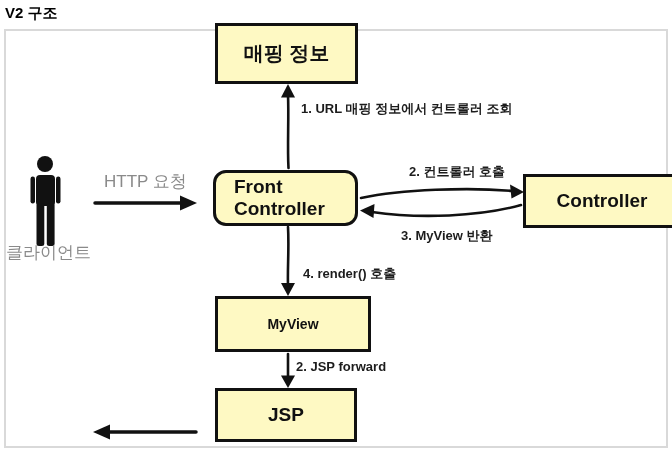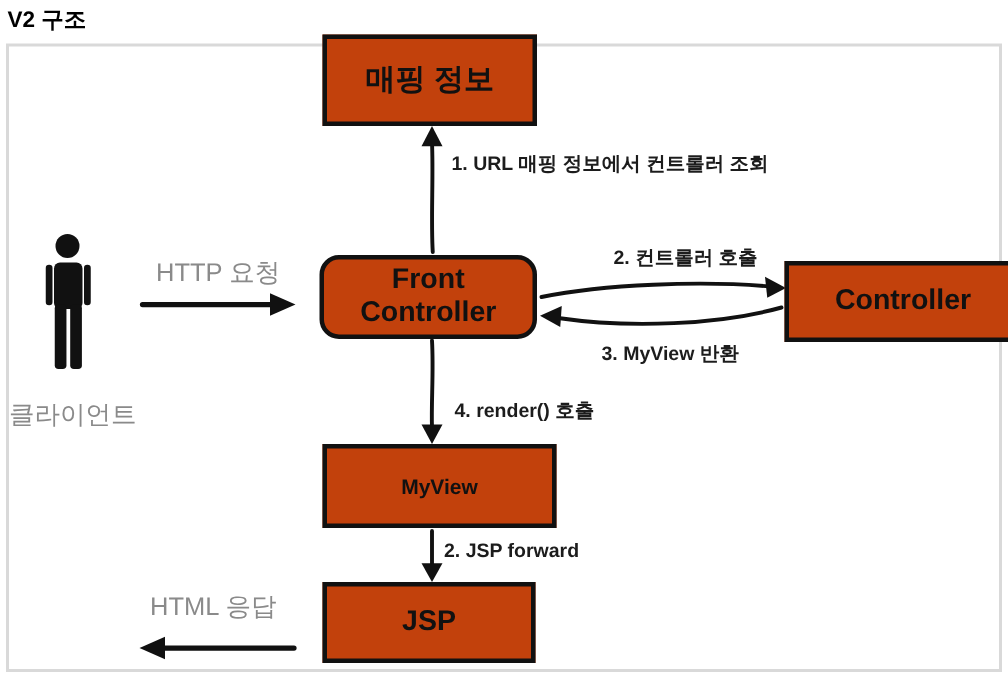--- a/index.html
+++ b/index.html
@@ -16,22 +16,22 @@
   }
   .page-title{
     position:absolute;left:5px;top:4px;
     font-size:15px;font-weight:bold;color:#000;white-space:nowrap;
   }
   .frame{
     position:absolute;left:4px;top:29px;width:664px;height:419px;
     border:2px solid var(--frame-border);background:transparent;
   }
   .dbox{
-    position:absolute;background:#c2410c;border:3px solid var(--box-border);
-    display:flex;align-items:center;justify-content:center;text-align:center;
+    position:absolute;background:#fef9c3;border:3px solid var(--box-border);
+    display:flex;align-items:center;justify-content:center;
     font-weight:bold;color:#111;line-height:1.15;
   }
   .box-mapping{left:215px;top:23px;width:143px;height:61px;font-size:20px;}
   .box-front-controller{left:213px;top:170px;width:145px;height:56px;font-size:19px;padding:0 18px;border-radius:13px;}
   .box-controller{left:523px;top:174px;width:158px;height:54px;font-size:19px;}
   .box-myview{left:215px;top:296px;width:156px;height:56px;font-size:14px;}
   .box-jsp{left:215px;top:388px;width:142px;height:54px;font-size:19px;}
   .step-label{
     position:absolute;font-size:13px;font-weight:bold;color:var(--step-text);
     white-space:nowrap;
@@ -39,21 +39,21 @@
   .step1{left:301px;top:100px;}
   .step2{left:409px;top:163px;}
   .step3{left:401px;top:227px;}
   .step4{left:303px;top:265px;}
   .step5{left:296px;top:359px;}
   .muted-label{
     position:absolute;font-size:17px;color:var(--muted-text);white-space:nowrap;
   }
   .lbl-http{left:104px;top:170px;}
   .lbl-html{left:100px;top:393px;}
-  .lbl-client{left:6px;top:241px;margin-top:24px;}
+  .lbl-client{left:6px;top:241px;}
   svg.overlay{position:absolute;left:0;top:0;width:672px;height:451px;pointer-events:none;}
   svg .stroke{stroke:#111;fill:none;stroke-linecap:round;}
   svg .fill{fill:#111;stroke:none;}
 </style>
 </head>
 <body>
 
 <div id="page">
 
   <div class="page-title">V2 구조</div>
@@ -113,16 +113,15 @@
   <div class="dbox box-myview">MyView</div>
   <div class="dbox box-jsp">JSP</div>
 
   <div class="step-label step1">1. URL 매핑 정보에서 컨트롤러 조회</div>
   <div class="step-label step2">2. 컨트롤러 호출</div>
   <div class="step-label step3">3. MyView 반환</div>
   <div class="step-label step4">4. render() 호출</div>
   <div class="step-label step5">2. JSP forward</div>
 
   <div class="muted-label lbl-http">HTTP 요청</div>
-  <div class="muted-label lbl-html">HTML 응답</div>
   <div class="muted-label lbl-client">클라이언트</div>
 
 </div>
 
 </body></html>

